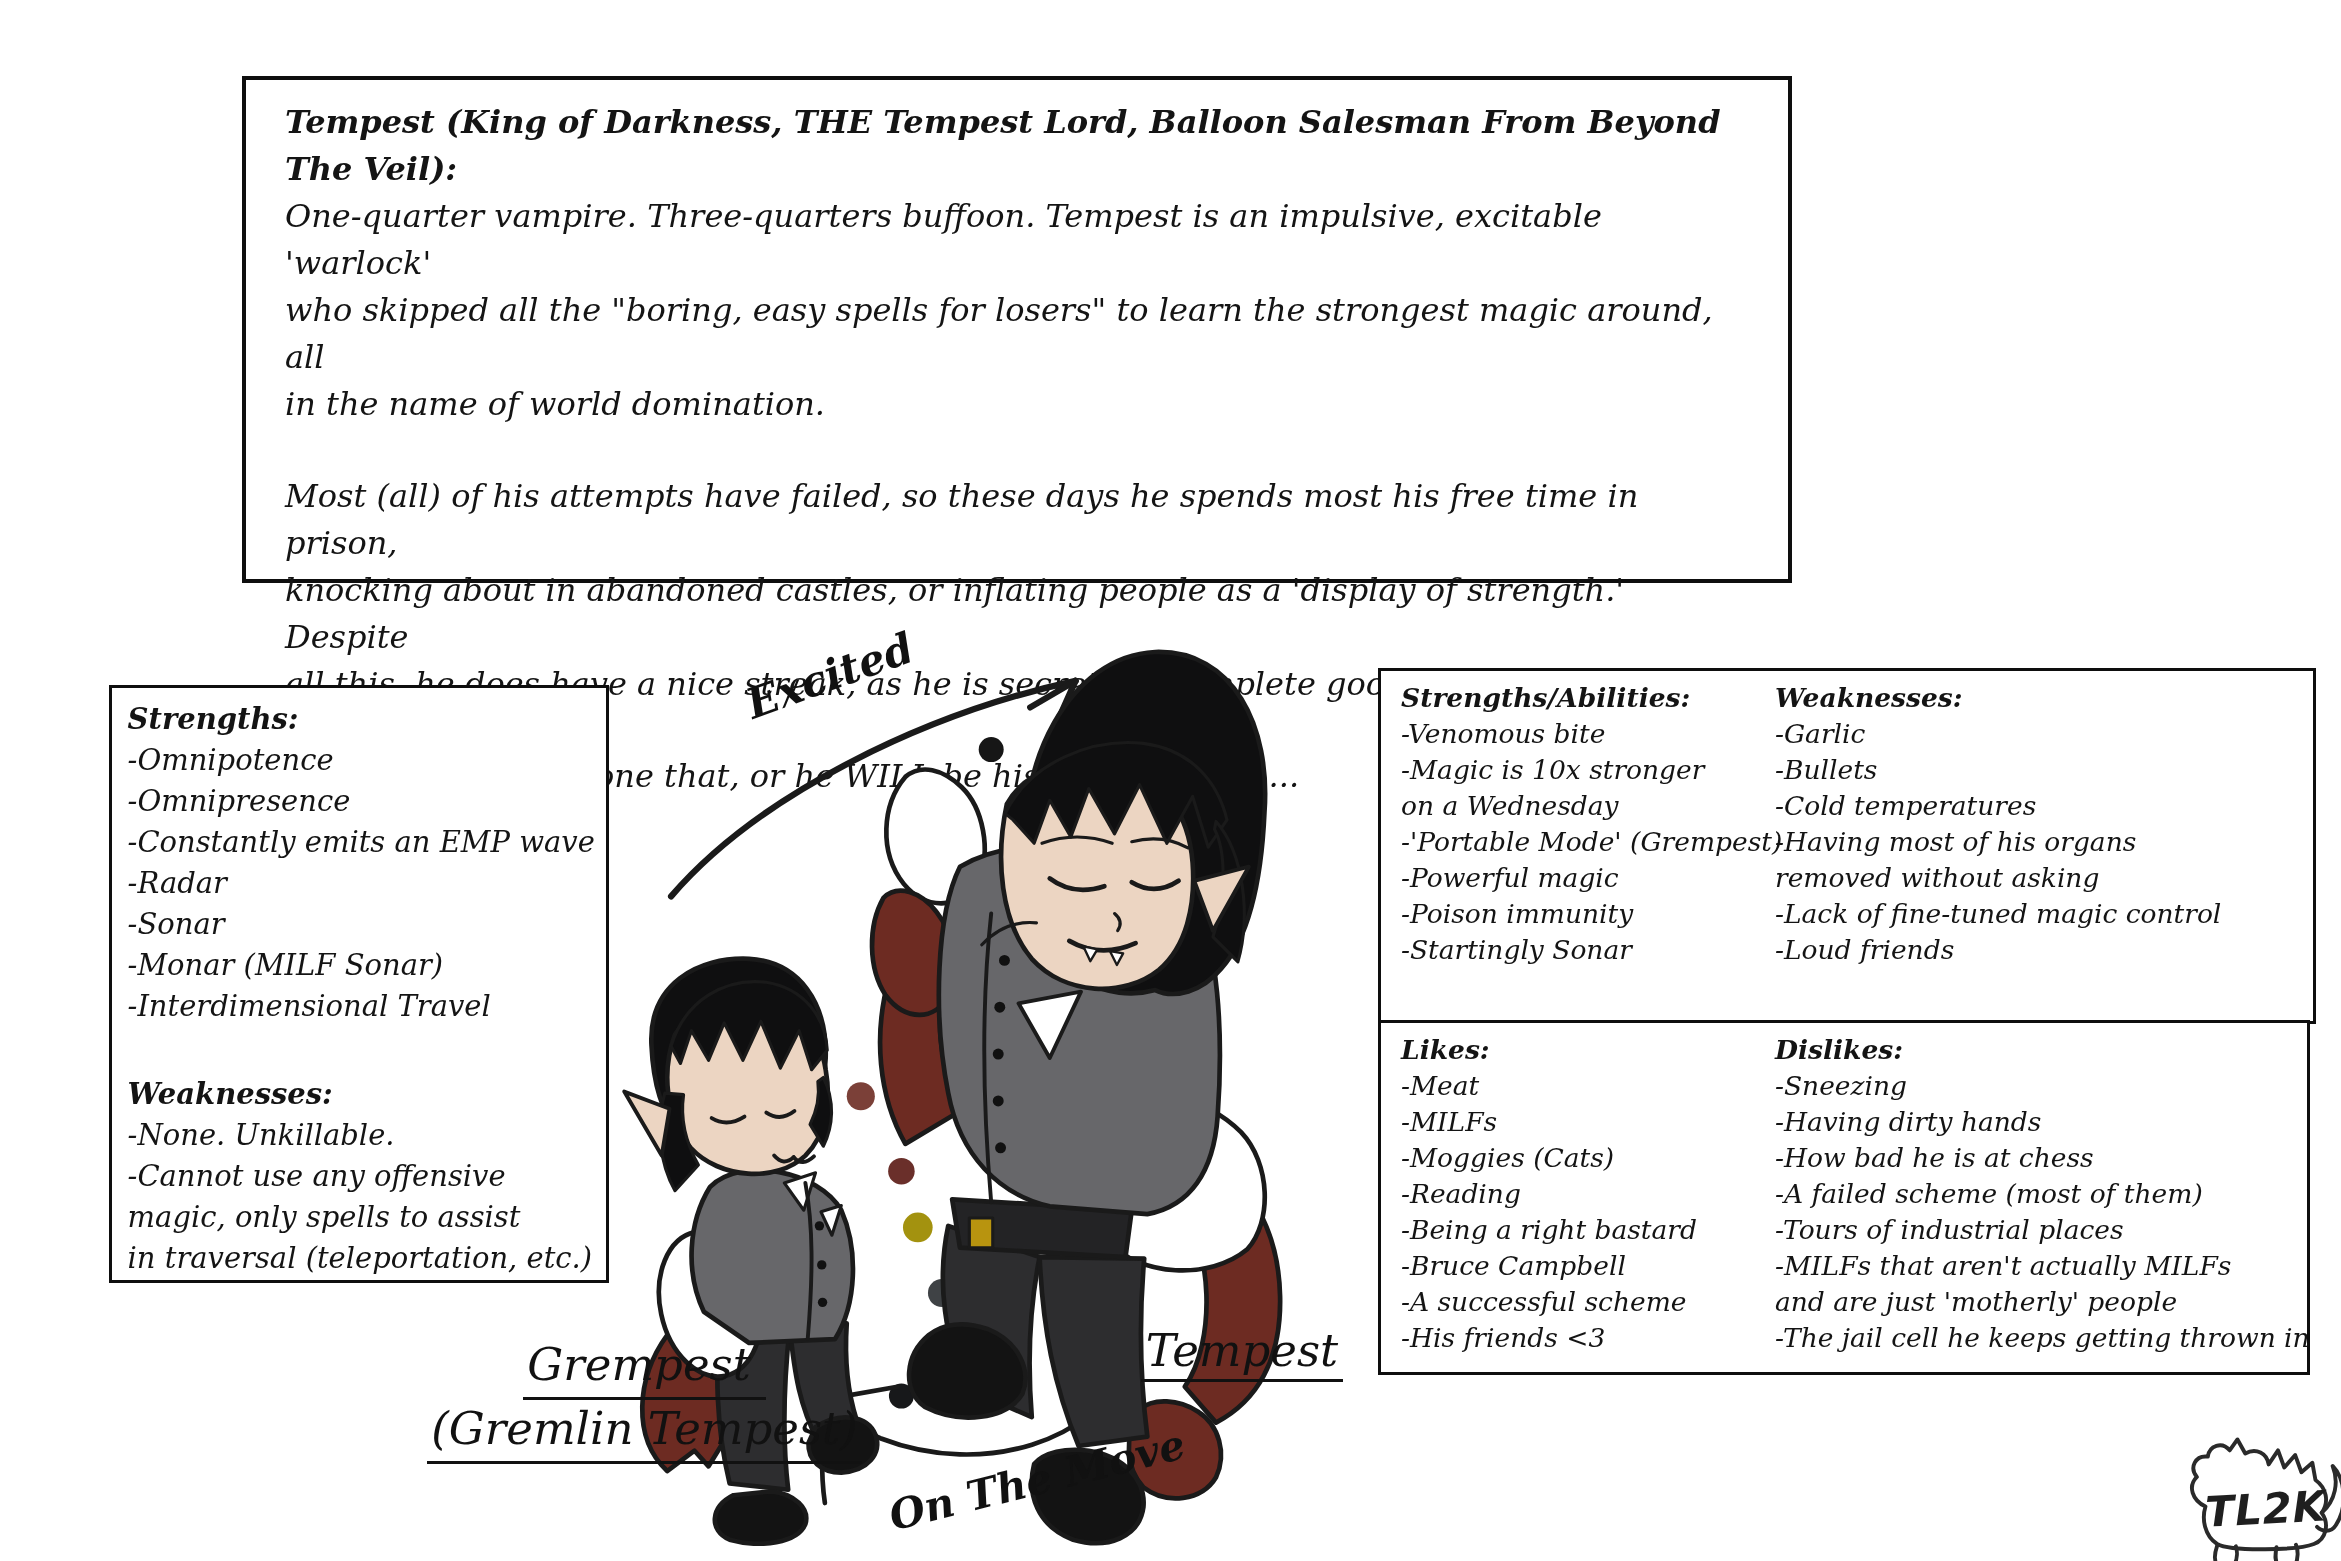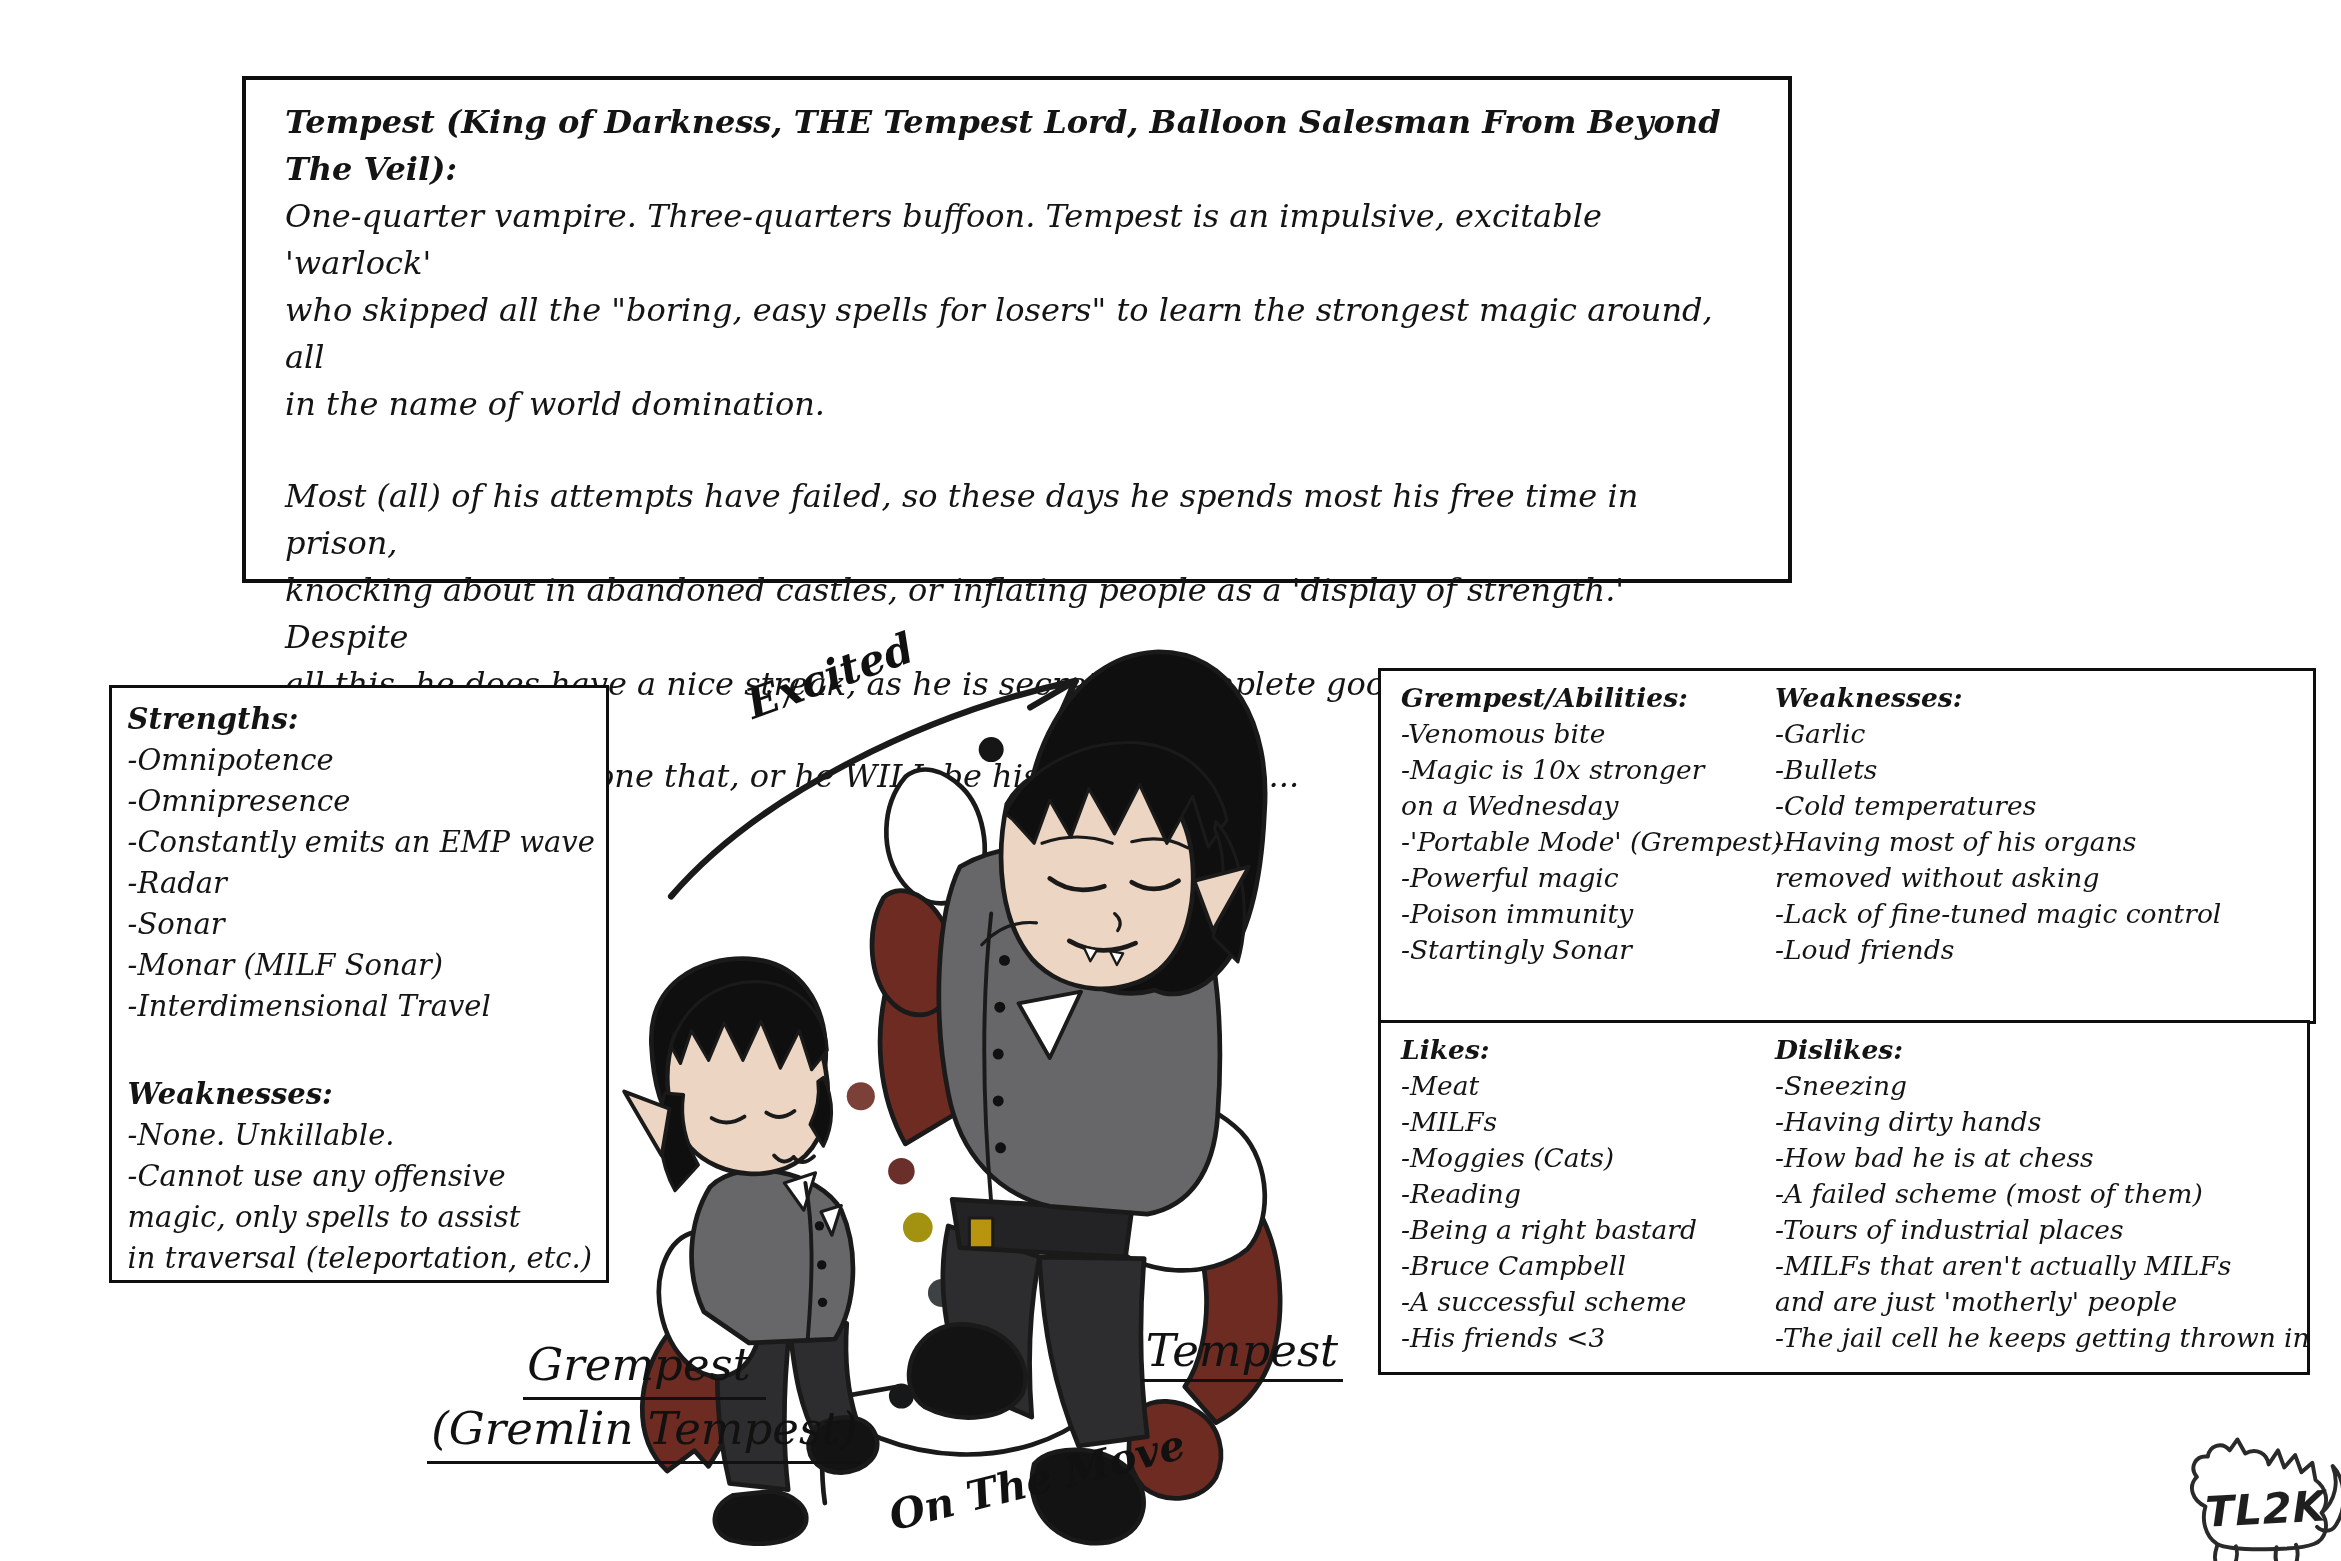--- a/index.html
+++ b/index.html
@@ -65,21 +65,21 @@
     <div>
         <div class="li">-None. Unkillable.</div>
         <div class="li">-Cannot use any offensive</div>
         <div class="li">magic, only spells to assist</div>
         <div class="li">in traversal (teleportation, etc.)</div>
       </div>
   </section>
 
   <section id="abilities-box" class="box">
     <div class="col c1">
-      <div class="bold">Grempest/Abilities:</div>
+      <div class="bold">Strengths/Abilities:</div>
       <div>
           <div class="li">-Venomous bite</div>
           <div class="li">-Magic is 10x stronger</div>
           <div class="li">on a Wednesday</div>
           <div class="li">-'Portable Mode' (Grempest)</div>
           <div class="li">-Powerful magic</div>
           <div class="li">-Poison immunity</div>
           <div class="li">-Startingly Sonar</div>
         </div>
     </div>

